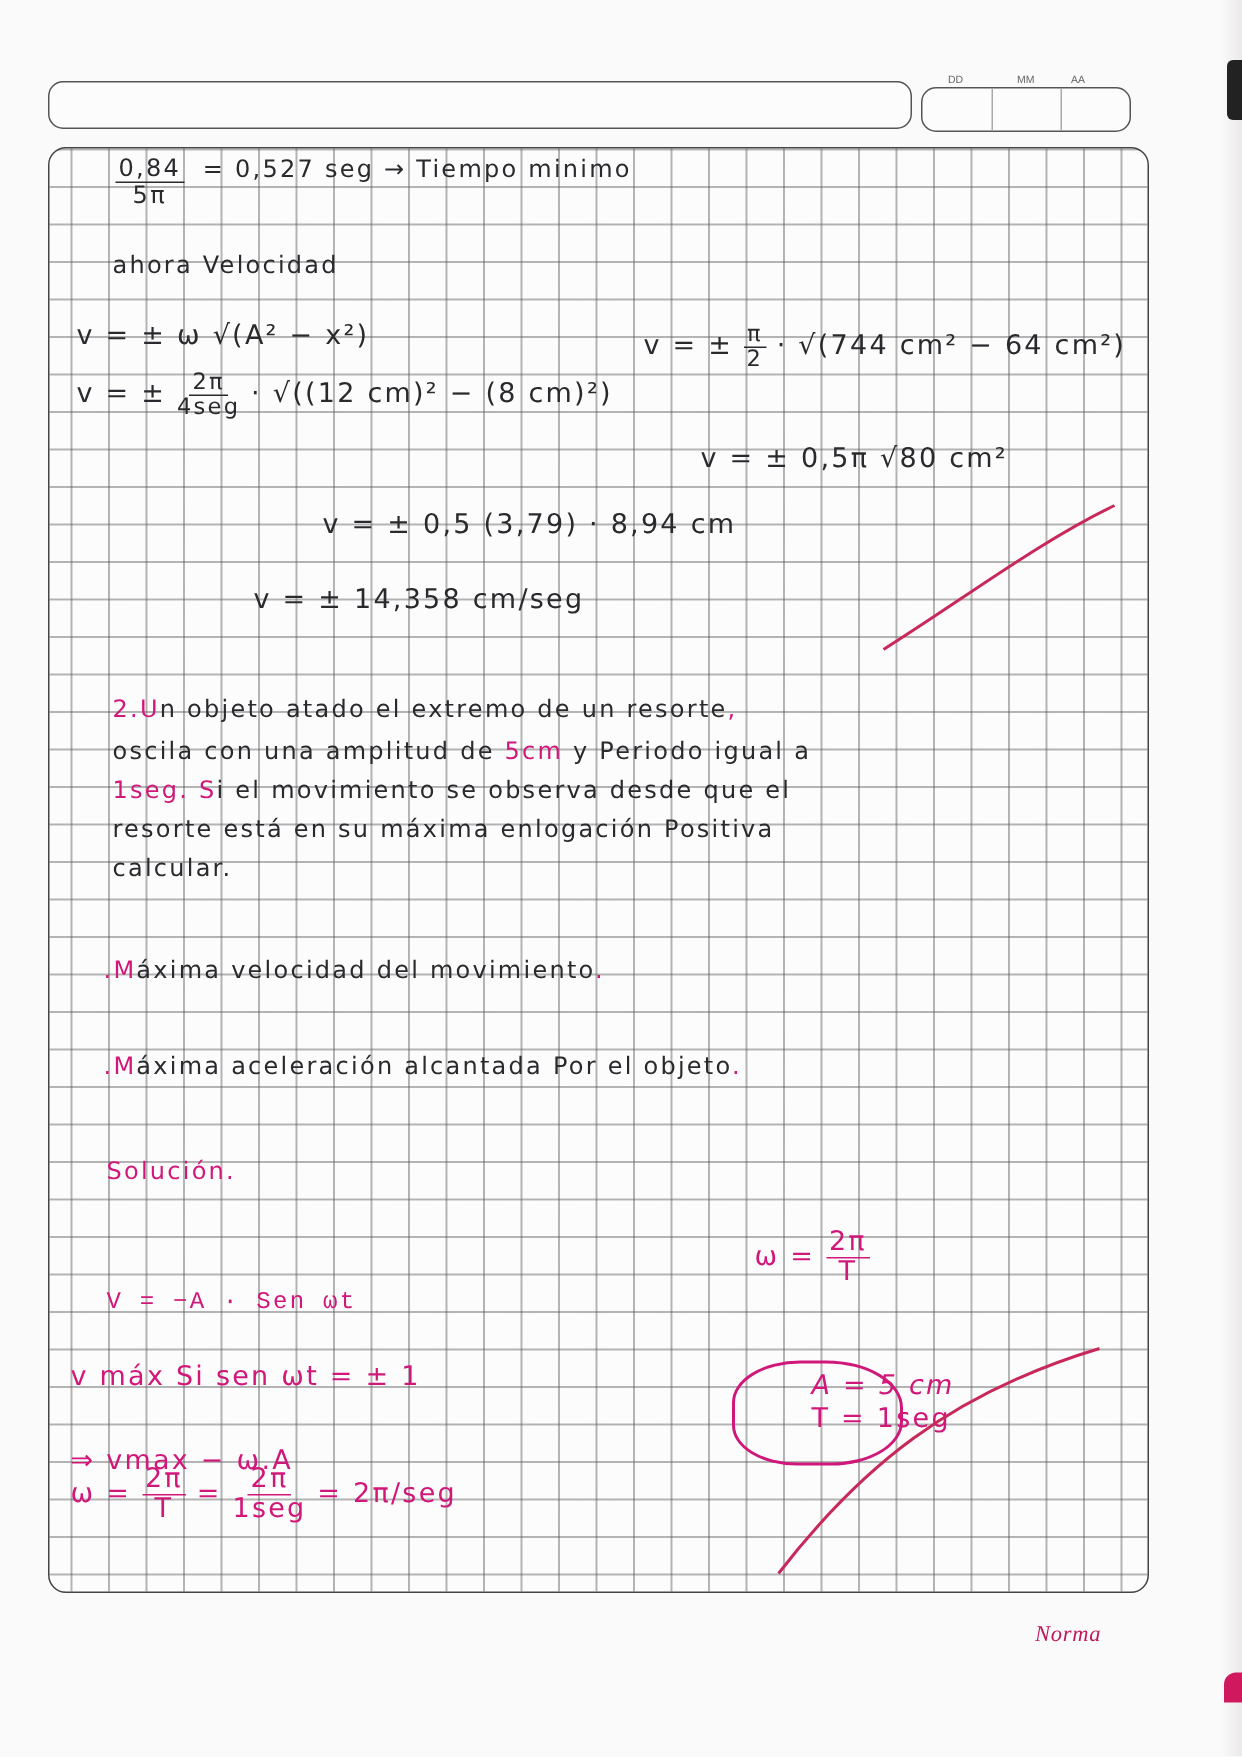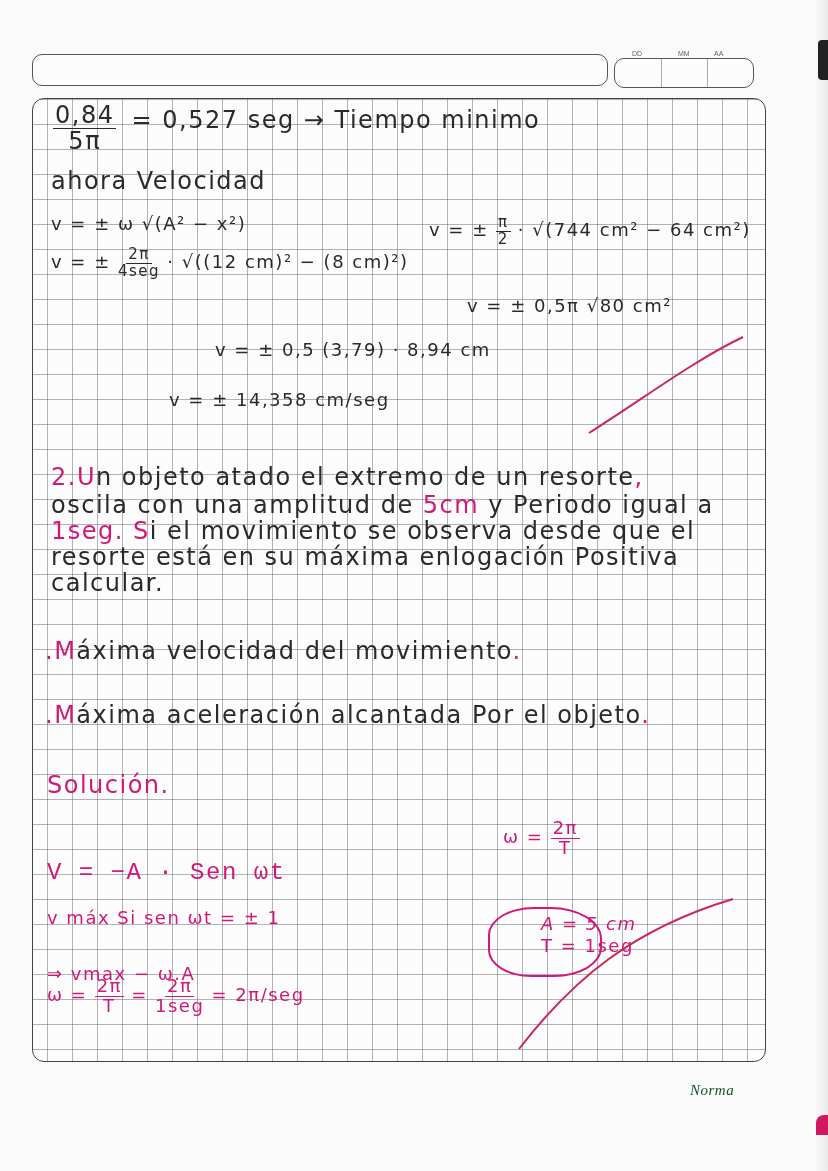--- a/index.html
+++ b/index.html
@@ -52,31 +52,31 @@
       background-size: 25px 25px;
       background-position: 14px 0px;
       overflow: hidden;
     }
     .hw {
       position: absolute; white-space: nowrap;
       font-family: "DejaVu Sans", sans-serif;
       color: #2a2a2e; letter-spacing: 1.5px;
     }
     .pink { color: #d0187a; }
-    .big { font-size: 24px; }
+    .big { font-size: 16px; margin-left: 24px; }
     .med { font-size: 18px; }
     .sm { font-size: 15px; }
     .frac { display: inline-flex; flex-direction: column; align-items: center; vertical-align: middle; line-height: 1.05; }
     .frac .num { border-bottom: 1.6px solid currentColor; padding: 0 2px; }
     .cloud {
       position: absolute; left: 455px; top: 808px; width: 110px; height: 66px;
       border: 2px solid #d0187a; border-radius: 40% 45% 42% 38%;
     }
     .logo {
-      position: absolute; left: 690px; top: 1082px; font-size: 15px; color: #14532d;
+      position: absolute; left: 690px; top: 1082px; font-size: 15px; color: #be185d;
       font-family: "Liberation Serif", serif; font-style: italic; letter-spacing: 0.5px;
     }
     .check-svg { position: absolute; left: 0; top: 0; pointer-events: none; }
   </style>
 </head>
 <body>
 
 <div class="page-shadow-right"></div>
 <div class="corner-mark"></div>
 <div class="corner-pink"></div>

